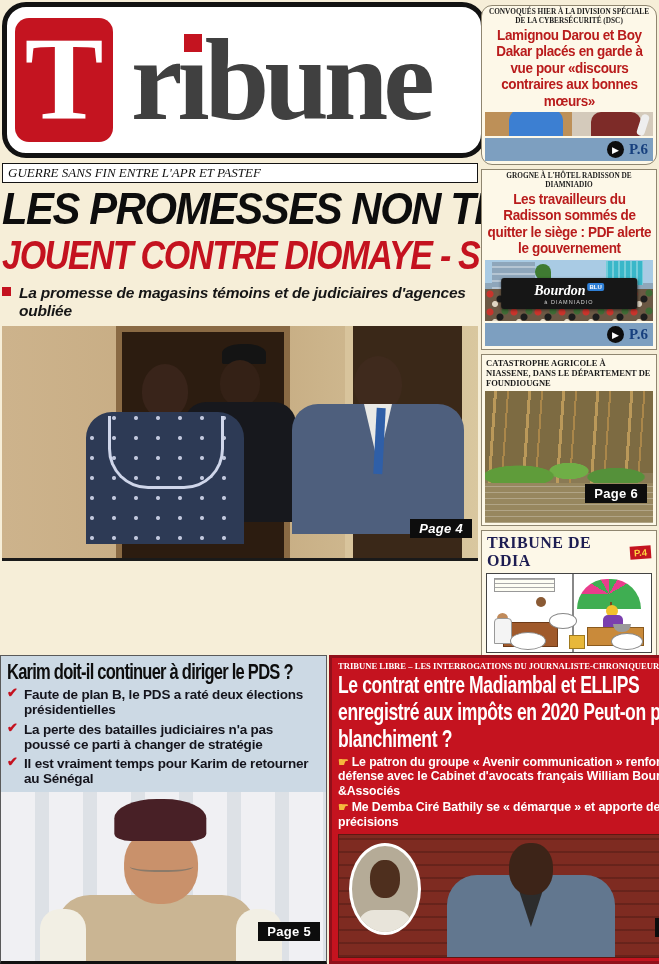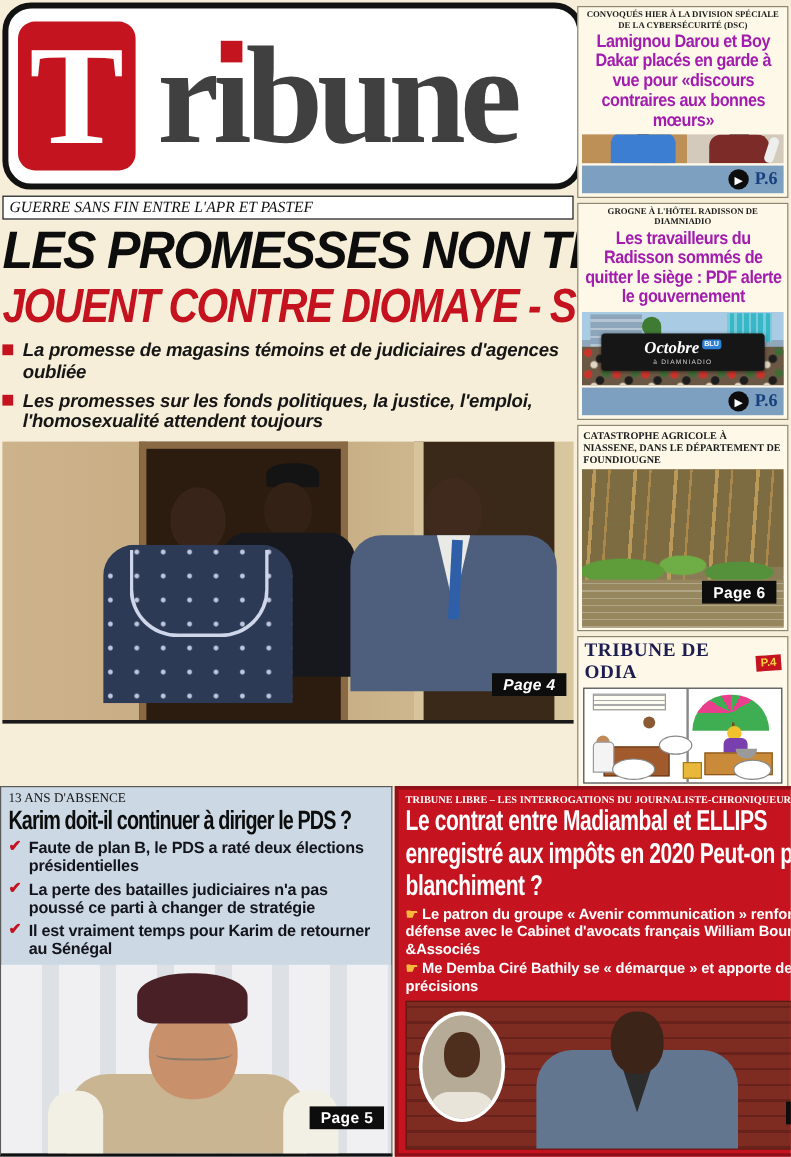--- a/index.html
+++ b/index.html
@@ -50,21 +50,21 @@
   .p3 .head{width:48px;height:56px;background:#3f2a1d;}
   .p3 .body{width:172px;height:130px;background:#4e5f7d;border-radius:26px 26px 0 0;margin-top:-8px;margin-left:-62px;position:relative;}
   .p3 .shirt{position:absolute;left:72px;top:0;width:28px;height:60px;background:#e9e9e6;clip-path:polygon(0 0,100% 0,50% 100%);}
   .p3 .tie{position:absolute;left:83px;top:4px;width:9px;height:66px;background:#2f5fa8;transform:rotate(3deg);}
 
   
   .sidebar{position:absolute;left:481px;top:0;width:176px;display:flex;flex-direction:column;gap:4px;padding-top:5px;}
   .sb-box{background:#fdf8e8;border:1px solid #8f8670;box-sizing:border-box;display:flex;flex-direction:column;overflow:hidden;}
   .sb-kicker{font-family:"Liberation Serif",serif;font-weight:bold;font-size:7.3px;text-align:center;color:#1c1c1c;padding:2px 2px 0 2px;line-height:1.2;}
   .sb-kicker.left{text-align:left;font-size:8.5px;padding:3px 4px 0 4px;}
-  .sb-head{font-weight:bold;color:#a21caf;text-align:center;font-size:15px;line-height:1.1;letter-spacing:-.4px;padding:1px 2px;}
+  .sb-head{font-weight:bold;color:#b91c1c;text-align:center;font-size:15px;line-height:1.1;letter-spacing:-.4px;padding:1px 2px;}
   .sb-head .sq{display:block;width:111.1%;margin-left:-5.55%;transform:scaleX(.9);transform-origin:50% 0;}
   .sb-head.left{text-align:left;font-size:16.5px;padding:1px 4px;}
   .sb-photo{flex:1;position:relative;overflow:hidden;margin:2px 3px;}
   .pbar{height:23px;background:#7d9fc0;display:flex;align-items:center;justify-content:flex-end;gap:5px;padding-right:5px;margin:0 3px 3px 3px;}
   .pcirc{width:17px;height:17px;background:#0d0d0d;border-radius:50%;color:#fff;font-size:9px;display:flex;align-items:center;justify-content:center;}
   .ptxt{color:#17407e;font-weight:bold;font-size:15px;font-family:"Liberation Serif",serif;}
 
   
   .cyber-scene{background:linear-gradient(90deg,#bd9058 0 52%,#d4cabb 52% 100%);height:80px;}
   .streak{position:absolute;left:34%;top:0;width:9%;height:100%;background:#d98f2e;filter:blur(1px);}
@@ -170,21 +170,20 @@
       </div>
     </div>
 
 
     <div class="main-story">
       <div class="main-kicker">GUERRE SANS FIN ENTRE L'APR ET PASTEF</div>
       <div class="h-black">LES PROMESSES NON TENUES</div>
       <div class="h-red">JOUENT CONTRE DIOMAYE - SONKO</div>
       <ul class="m-bullets">
         <li>La promesse de magasins témoins et de judiciaires d'agences oubliée</li>
-        <li>Les promesses sur les fonds politiques, la justice, l'emploi, l'homosexualité attendent toujours</li>
       </ul>
       <div class="main-photo">
         <div class="door"></div>
         <div class="door2"></div>
         <div class="person p2" style="left:218px;top:18px;">
           <div class="cap"></div>
           <div class="head"></div>
           <div class="body"></div>
         </div>
         <div class="person p1" style="left:140px;top:38px;">
@@ -199,21 +198,21 @@
             <div class="tie"></div>
           </div>
         </div>
         <div class="badge">Page 4</div>
       </div>
     </div>
   </div>
 
   <aside class="sidebar">
 
-    <div class="sb-box" style="height:160px;">
+    <div class="sb-box" style="height:160px;border-radius:11px;">
       <div class="sb-kicker">CONVOQUÉS HIER À LA DIVISION SPÉCIALE DE LA CYBERSÉCURITÉ (DSC)</div>
       <div class="sb-head">
           <span class="sq">Lamignou Darou et Boy Dakar placés en garde à vue pour «discours contraires aux bonnes mœurs»</span>
         </div>
       <div class="sb-photo cyber-scene">
         <div class="streak"></div>
         <div class="man man1">
 
           <div class="face"></div>
 
@@ -237,21 +236,21 @@
       <div class="sb-kicker">GROGNE À L'HÔTEL RADISSON DE DIAMNIADIO</div>
       <div class="sb-head">
           <span class="sq">Les travailleurs du Radisson sommés de quitter le siège : PDF alerte le gouvernement</span>
         </div>
       <div class="sb-photo rad-scene">
         <div class="bldg1"></div>
         <div class="bldg2"></div>
         <div class="palm"></div>
         <div class="crowd"></div>
         <div class="rad-sign">
-          <span class="rad-name">Octobre</span><span class="rad-blu">BLU</span>
+          <span class="rad-name">Bourdon</span><span class="rad-blu">BLU</span>
           <div class="rad-sub">à DIAMNIADIO</div>
         </div>
       </div>
       <div class="pbar">
         <span class="pcirc">▶</span>
         <span class="ptxt">P.6</span>
       </div>
     </div>
 
     <div class="sb-box" style="height:172px;">
@@ -286,21 +285,20 @@
         <div class="bubble bb1"></div>
         <div class="bubble bb2"></div>
         <div class="bubble bb3"></div>
       </div>
     </div>
   </aside>
 
   <div class="bottom-row">
 
     <section class="karim">
-      <div class="k-kicker">13 ANS D'ABSENCE</div>
       <div class="k-head">Karim doit-il continuer à diriger le PDS ?</div>
       <ul class="k-bullets">
         <li><span class="chk">✔</span><span>Faute de plan B, le PDS a raté deux élections présidentielles</span></li>
         <li><span class="chk">✔</span><span>La perte des batailles judiciaires n'a pas poussé ce parti à changer de stratégie</span></li>
         <li><span class="chk">✔</span><span>Il est vraiment temps pour Karim de retourner au Sénégal</span></li>
       </ul>
       <div class="k-photo">
         <div class="k-body"></div>
         <div class="k-sleeve k-sl1"></div>
         <div class="k-sleeve k-sl2"></div>

